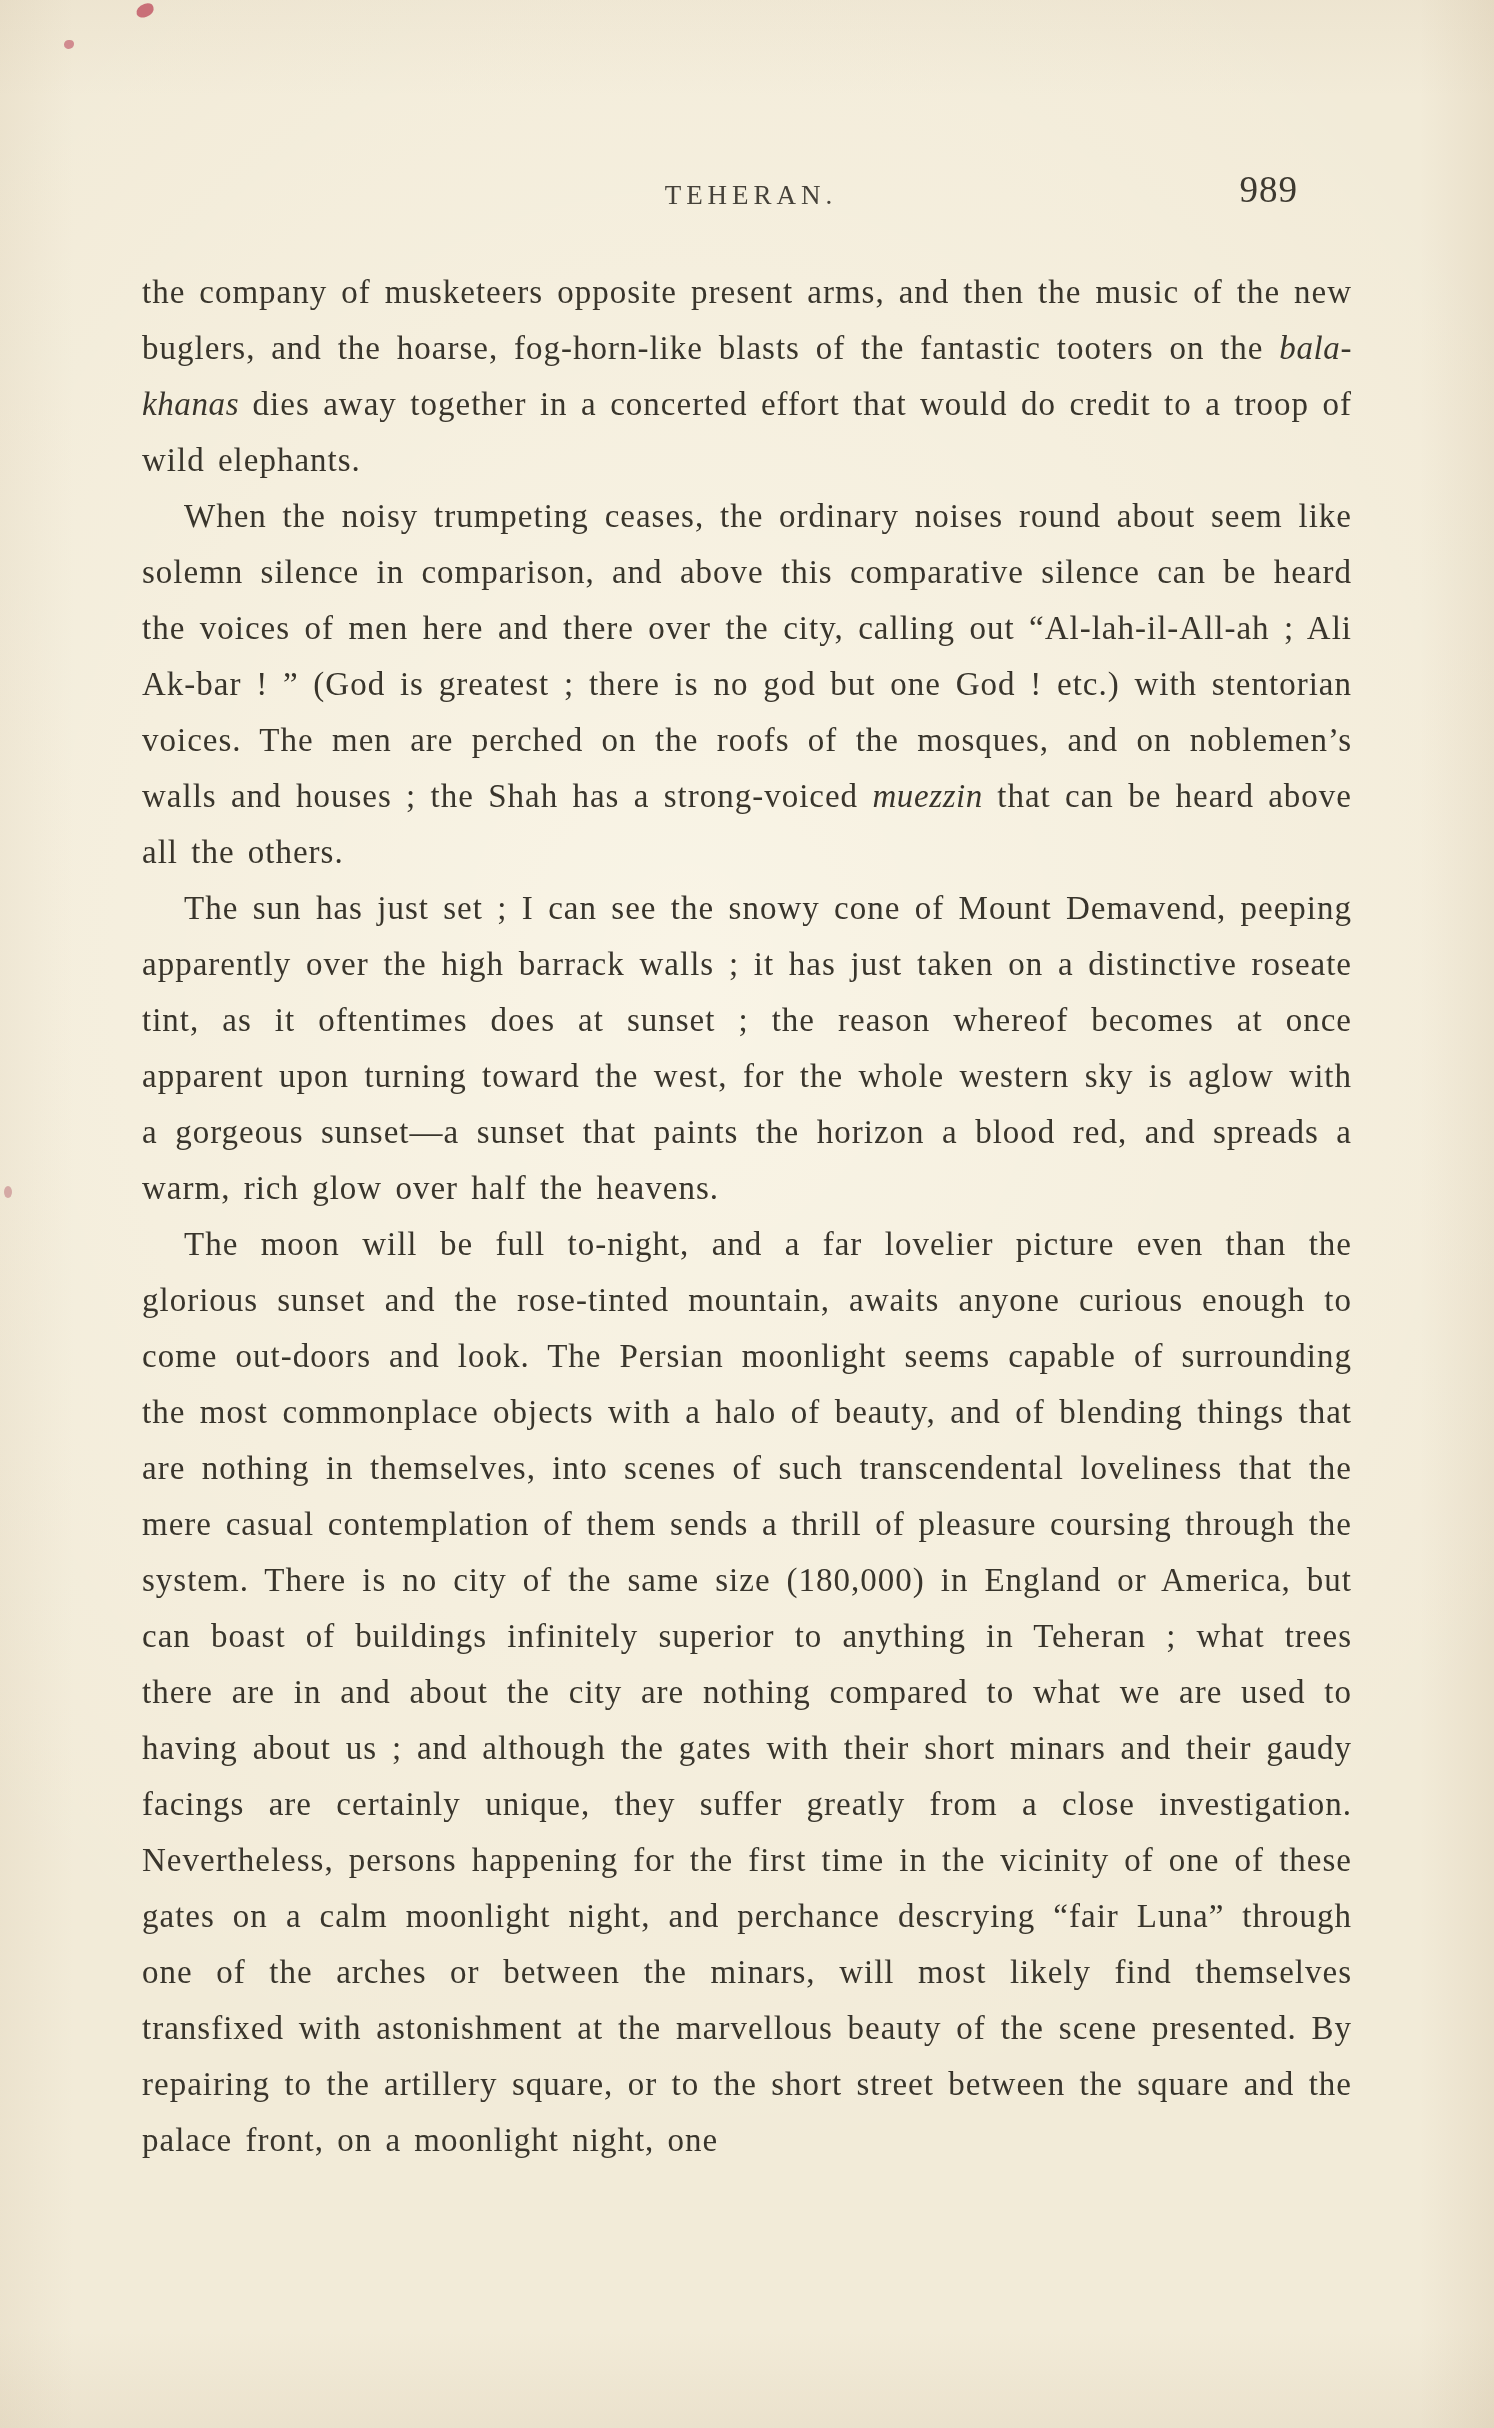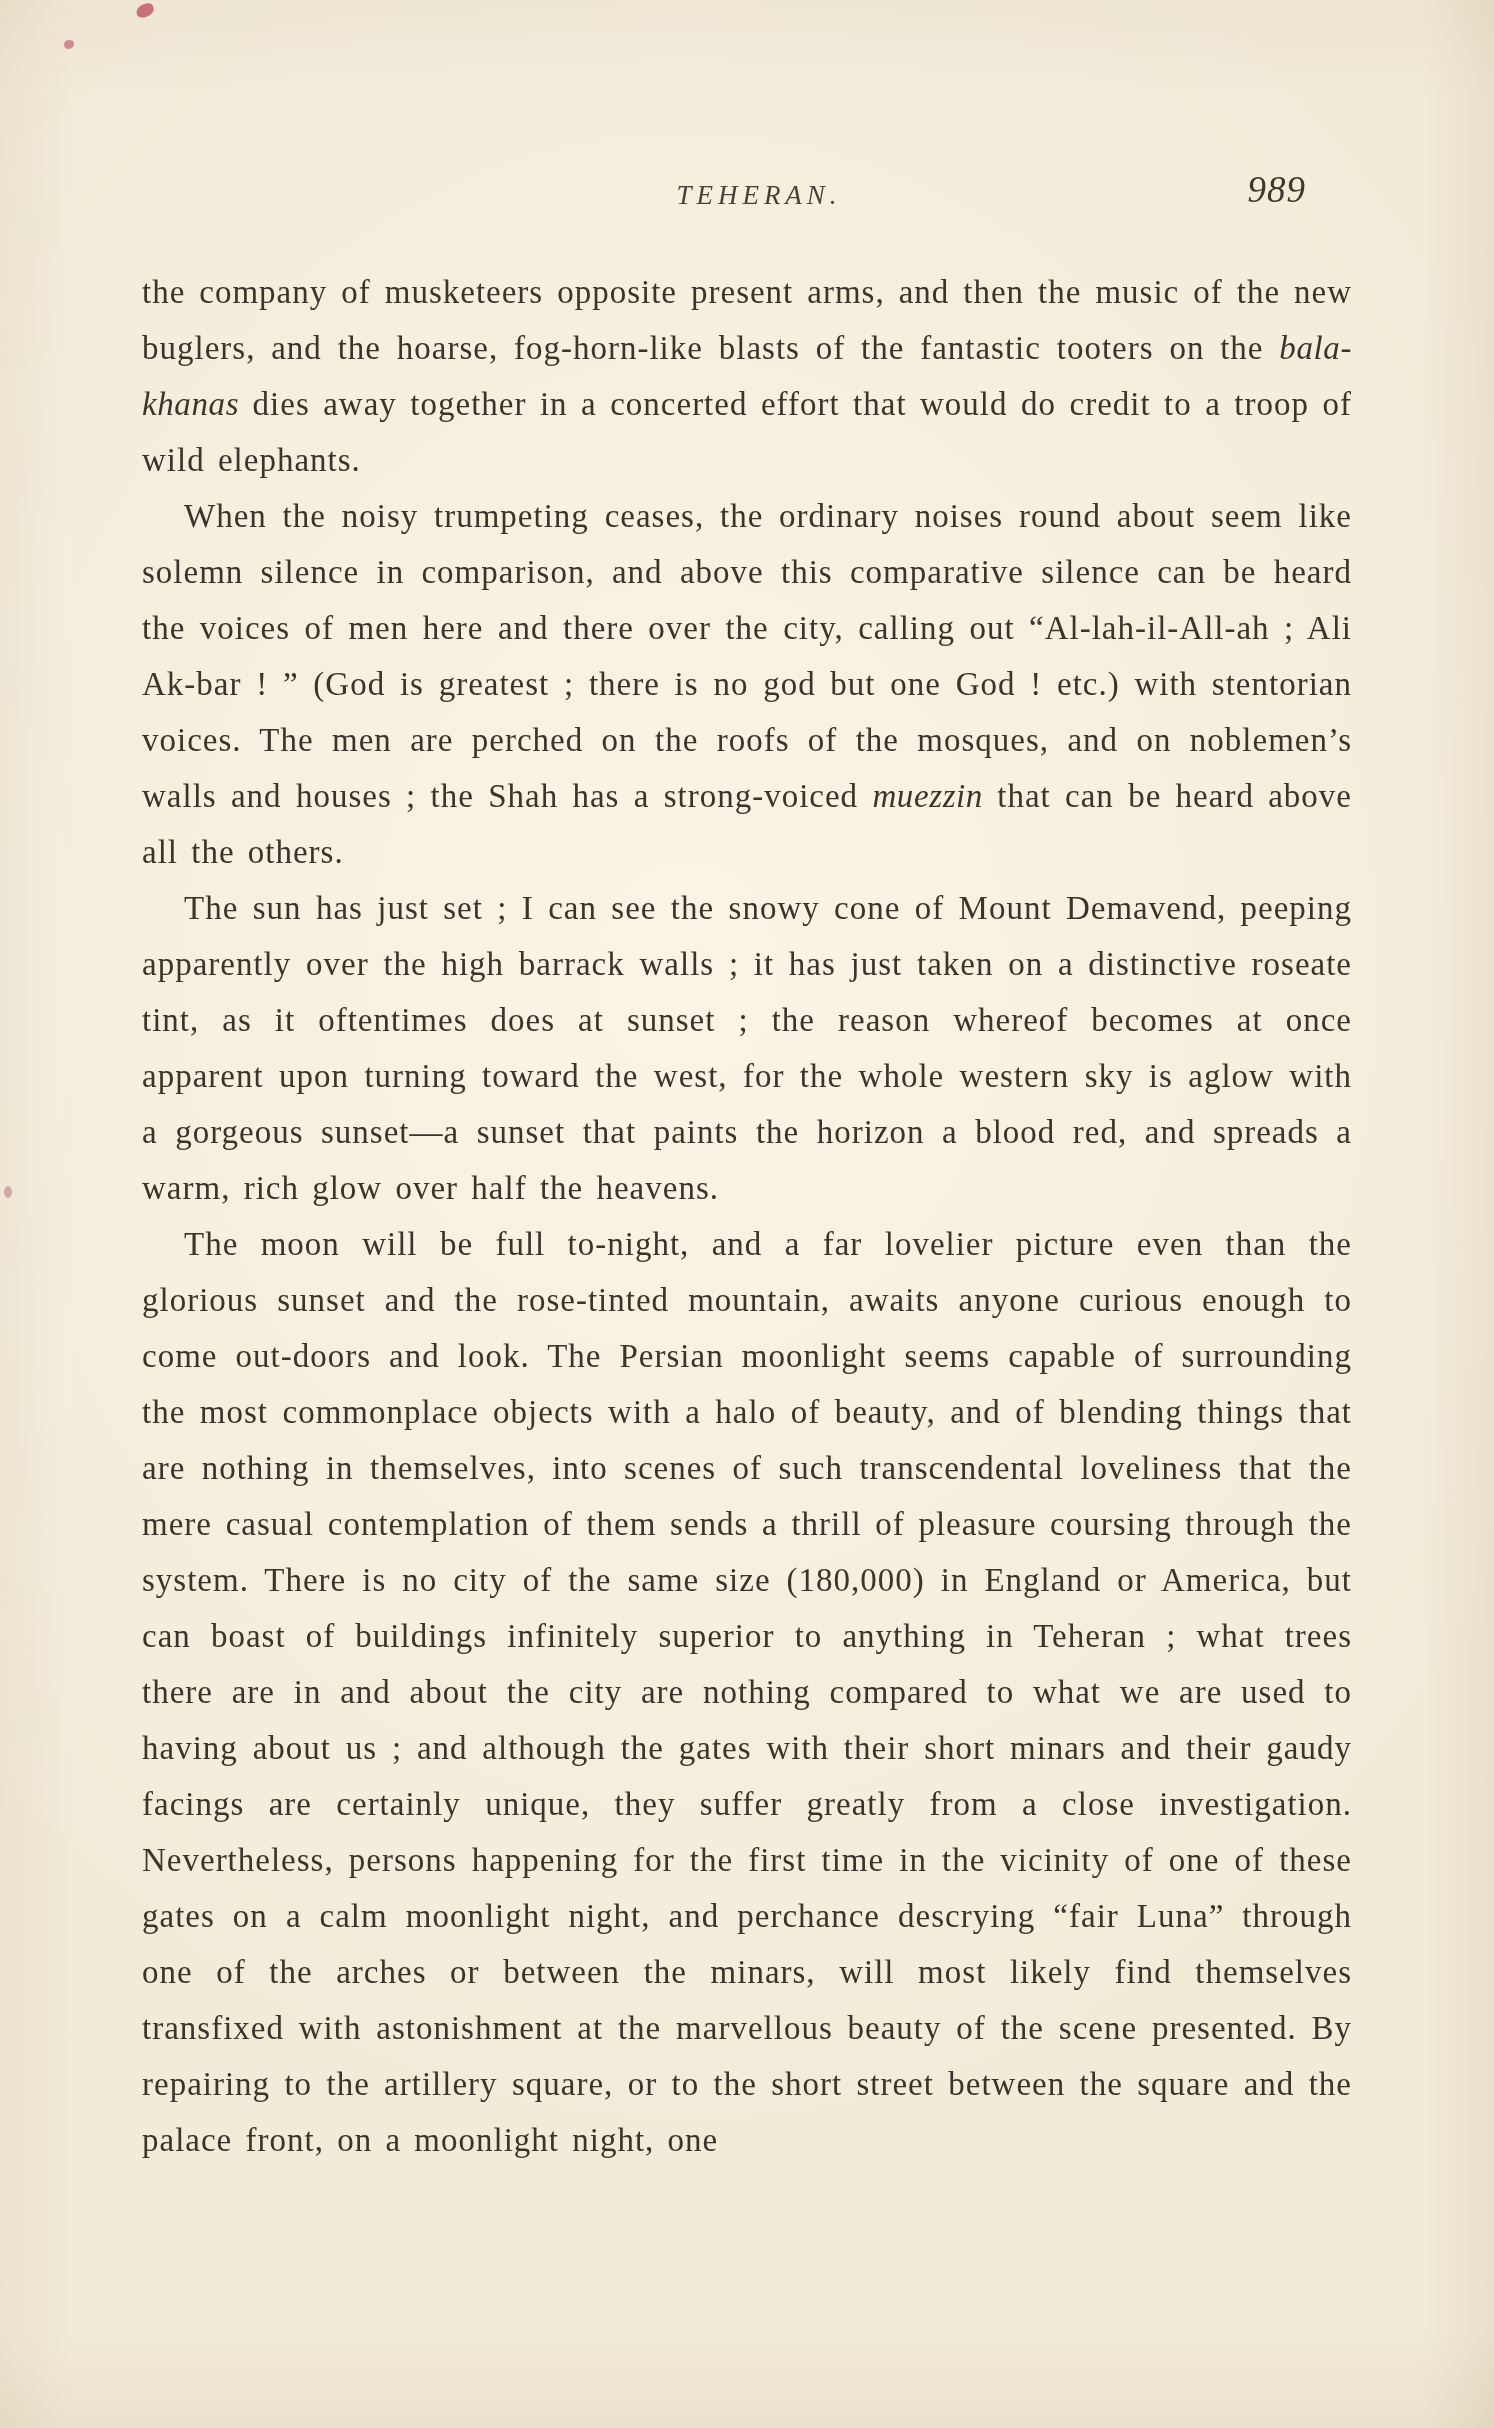--- a/index.html
+++ b/index.html
@@ -31,24 +31,23 @@
     background: #cb7a83; border-radius: 50% 45% 55% 50%; opacity: 0.85;
   }
   .speck-3 {
     left: 4px; top: 1186px; width: 8px; height: 12px;
     background: #c98e90; border-radius: 50%; opacity: 0.7;
   }
 
   .page-header {
     position: absolute;
     top: 168px;
-    left: 154px;
+    left: 146px;
     width: 1210px;
     height: 64px;
-    font-style: italic;
   }
   .running-title {
     position: absolute;
     left: 50%;
     top: 12px;
     transform: translateX(-50%);
     font-size: 27px;
     letter-spacing: 5px;
     color: #46423a;
     white-space: nowrap;

